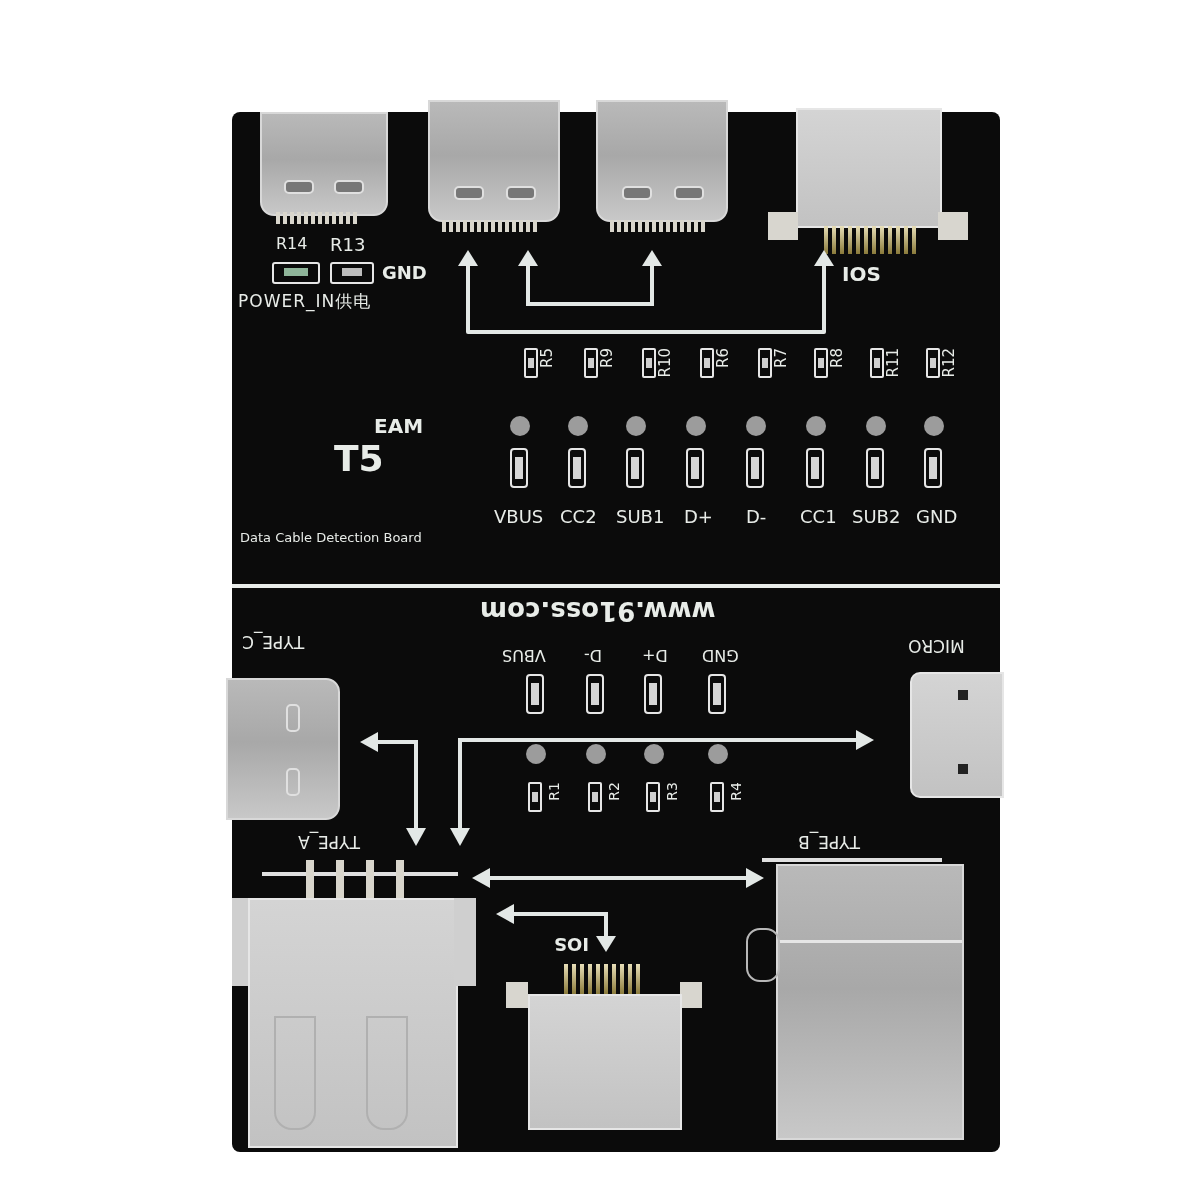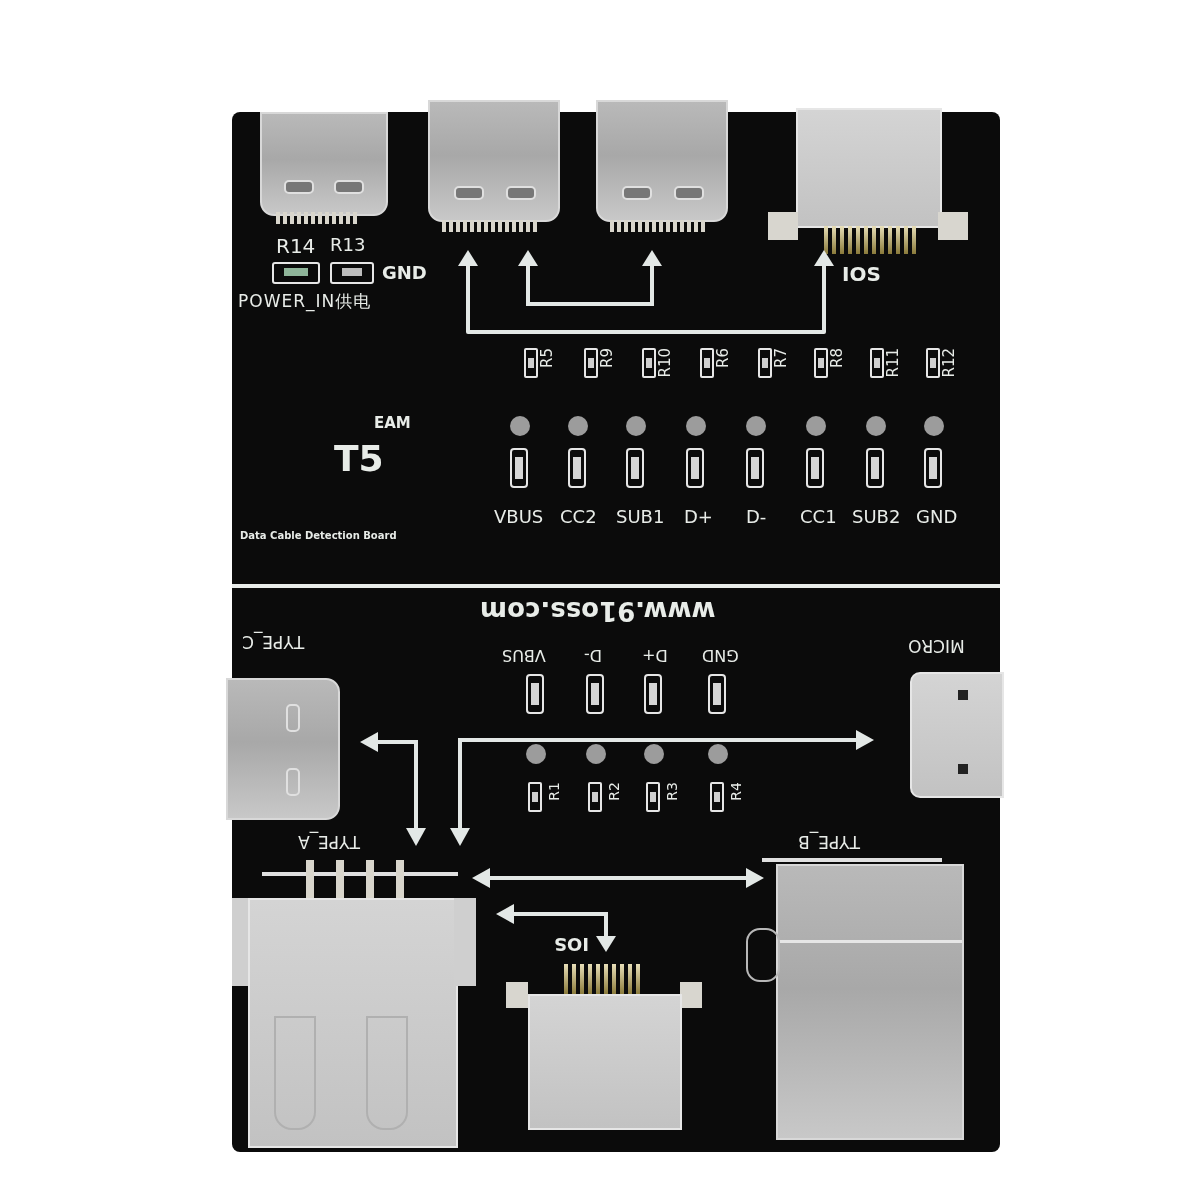--- a/index.html
+++ b/index.html
@@ -100,21 +100,21 @@
       <i style="height:28px"></i>
       <i style="height:28px"></i>
       <i style="height:28px"></i>
       <i style="height:28px"></i>
       <i style="height:28px"></i>
       <i style="height:28px"></i>
       <i style="height:28px"></i>
     </div>
   <div class="silk" style="left:610px;top:150px;font-size:20px;font-weight:bold;">IOS</div>
 
-  <div class="silk" style="left:44px;top:122px;font-size:20px;">R14</div>
+  <div class="silk" style="left:44px;top:122px;font-size:16px;">R14</div>
   <div class="silk" style="left:98px;top:122px;font-size:18px;">R13</div>
   <div class="abs" style="left:40px;top:150px;width:44px;height:18px;border:2px solid #e6e6e6;border-radius:3px;">
       <div style="margin:4px 10px;height:8px;background:#8fb59a;"></div>
     </div>
   <div class="abs" style="left:98px;top:150px;width:40px;height:18px;border:2px solid #e6e6e6;border-radius:3px;">
       <div style="margin:4px 10px;height:8px;background:#bdbdbd;"></div>
     </div>
   <div class="silk" style="left:150px;top:150px;font-size:18px;font-weight:bold;">GND</div>
   <div class="silk" style="left:6px;top:178px;font-size:17px;letter-spacing:1px;">POWER_IN供电</div>
 
@@ -166,23 +166,23 @@
 
   <div class="silk" style="left:262px;top:394px;font-size:18px;">VBUS</div>
   <div class="silk" style="left:328px;top:394px;font-size:18px;">CC2</div>
   <div class="silk" style="left:384px;top:394px;font-size:18px;">SUB1</div>
   <div class="silk" style="left:452px;top:394px;font-size:18px;">D+</div>
   <div class="silk" style="left:514px;top:394px;font-size:18px;">D-</div>
   <div class="silk" style="left:568px;top:394px;font-size:18px;">CC1</div>
   <div class="silk" style="left:620px;top:394px;font-size:18px;">SUB2</div>
   <div class="silk" style="left:684px;top:394px;font-size:18px;">GND</div>
 
-  <div class="silk" style="left:142px;top:302px;font-size:15px;font-weight:bold;">EAM</div>
+  <div class="silk" style="left:142px;top:302px;font-size:20px;font-weight:bold;">EAM</div>
   <div class="silk" style="left:102px;top:326px;font-size:36px;font-weight:bold;">T5</div>
-  <div class="silk" style="left:8px;top:418px;font-size:10px;font-weight:bold;">Data Cable Detection Board</div>
+  <div class="silk" style="left:8px;top:418px;font-size:13px;font-weight:normal;">Data Cable Detection Board</div>
 
   <div class="line-div"></div>
 
   <div class="silk flip" style="left:248px;top:484px;font-size:26px;font-weight:bold;">www.91oss.com</div>
   <div class="silk flip" style="left:10px;top:520px;font-size:17px;">TYPE_C</div>
   <div class="silk flip" style="left:676px;top:524px;font-size:17px;">MICRO</div>
 
   <div class="silk flip" style="left:270px;top:534px;font-size:16px;">VBUS</div>
   <div class="silk flip" style="left:352px;top:534px;font-size:16px;">D-</div>
   <div class="silk flip" style="left:410px;top:534px;font-size:16px;">D+</div>

